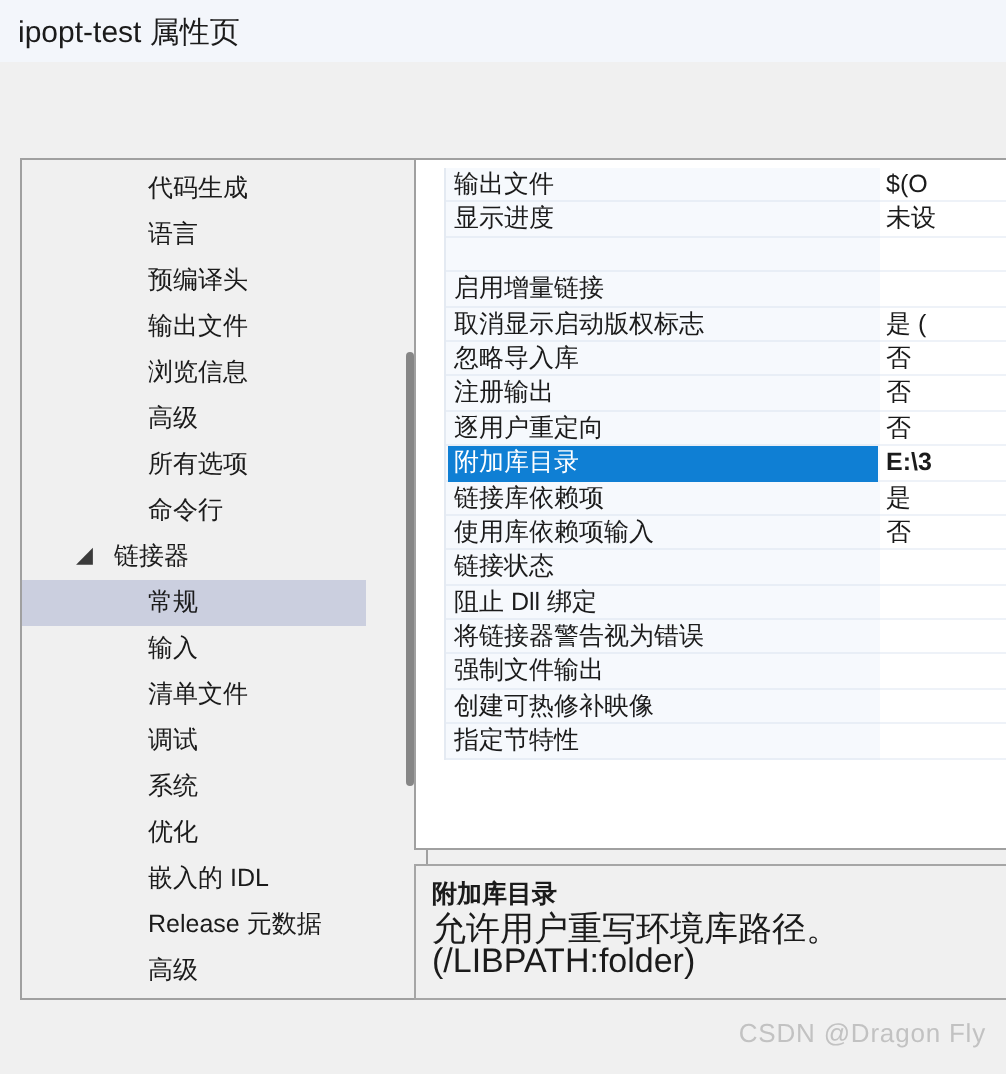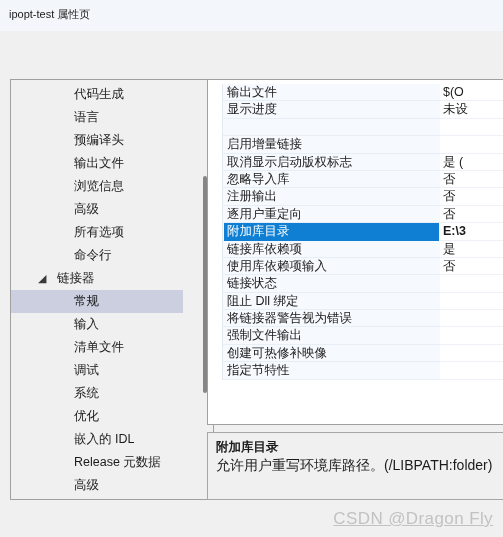--- a/index.html
+++ b/index.html
@@ -21,21 +21,21 @@
   .titlebar {
     position: absolute;
     left: 0; top: 0;
     width: 503px; height: 31px;
     background: #f3f6fb;
     box-sizing: border-box;
   }
   .titlebar .title-text {
     position: absolute;
     left: 9px; top: 7px;
-    font-size: 11px;
+    font-size: 15px;
     color: #1b1b1b;
     white-space: nowrap;
   }
 
   
   .configbar {
     position: absolute;
     left: 0; top: 31px;
     width: 503px; height: 45px;
     background: #f0f0f0;
@@ -248,34 +248,33 @@
     left: 8px; top: 6px;
     font-size: 12.5px;
     font-weight: bold;
     color: #1b1b1b;
     white-space: nowrap;
   }
   .desc-body {
     position: absolute;
     left: 8px; top: 24px;
     width: 288px;
-    font-size: 14px;
+    font-size: 17px;
     color: #1b1b1b;
     line-height: 16px;
   }
 
   
   .watermark {
     position: absolute;
     right: 10px; top: 509px;
-    font-size: 17px;
+    font-size: 13px;
     color: #c2c2c2;
     white-space: nowrap;
     letter-spacing: 0.4px;
-    text-decoration: underline;
   }
 </style>
 </head>
 <body>
 
 <div class="titlebar">
   <span class="title-text">ipopt-test 属性页</span>
 </div>
 
 <div class="configbar">

